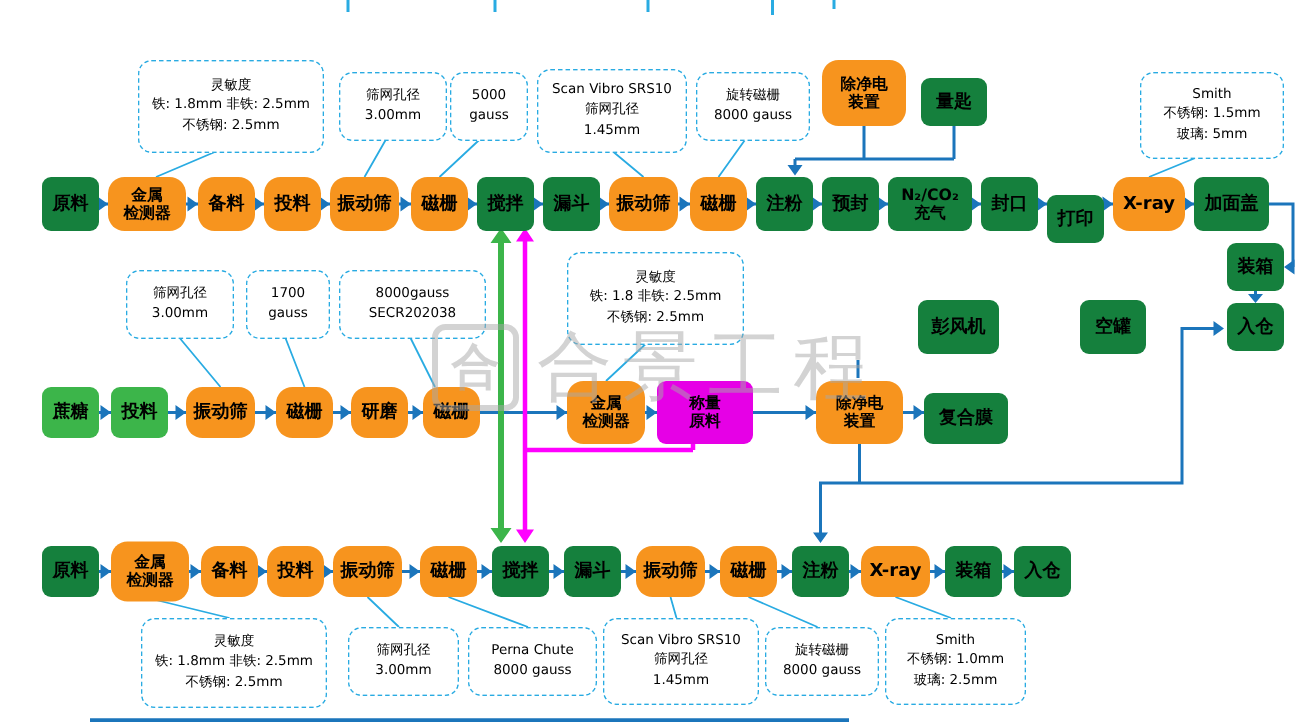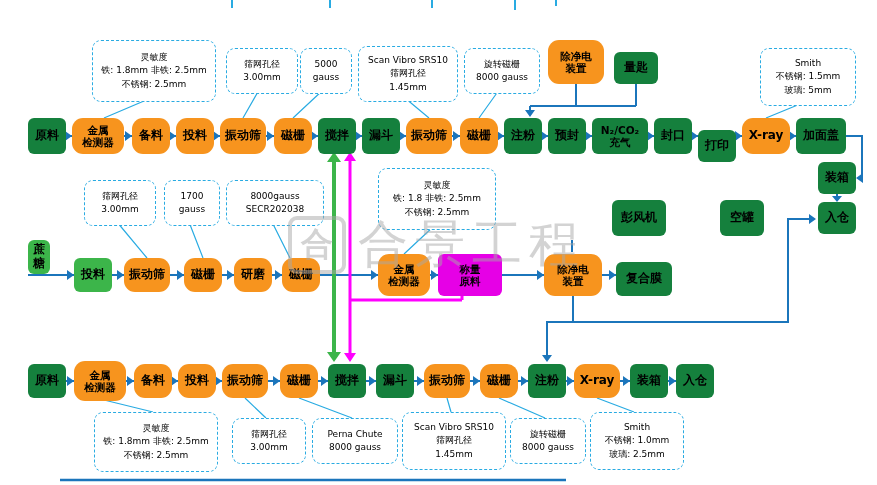--- a/index.html
+++ b/index.html
@@ -110,21 +110,21 @@
 gauss</div>
   <div class="callout" style="left:358px;top:46px;width:94px;height:52px">Scan Vibro SRS10
 筛网孔径
 1.45mm</div>
   <div class="callout" style="left:464px;top:48px;width:70px;height:42px">旋转磁栅
 8000 gauss</div>
   <div class="callout" style="left:760px;top:48px;width:90px;height:54px">Smith
 不锈钢: 1.5mm
 玻璃: 5mm</div>
 
-  <div class="node c-green" style="left:28px;top:240px;width:22px;height:34px">蔗糖</div>
+  <div class="node c-green" style="left:28px;top:258px;width:38px;height:34px">蔗糖</div>
   <div class="node c-green" style="left:74px;top:258px;width:38px;height:34px">投料</div>
   <div class="node c-orange" style="left:124px;top:258px;width:46px;height:34px">振动筛</div>
   <div class="node c-orange" style="left:184px;top:258px;width:38px;height:34px">磁栅</div>
   <div class="node c-orange" style="left:234px;top:258px;width:38px;height:34px">研磨</div>
   <div class="node c-orange" style="left:282px;top:258px;width:38px;height:34px">磁栅</div>
   <div class="node c-orange sm" style="left:378px;top:254px;width:52px;height:42px">金属
 检测器</div>
   <div class="node c-magenta sm" style="left:438px;top:254px;width:64px;height:42px">称量
 原料</div>
   <div class="node c-orange sm" style="left:544px;top:254px;width:58px;height:42px">除净电

